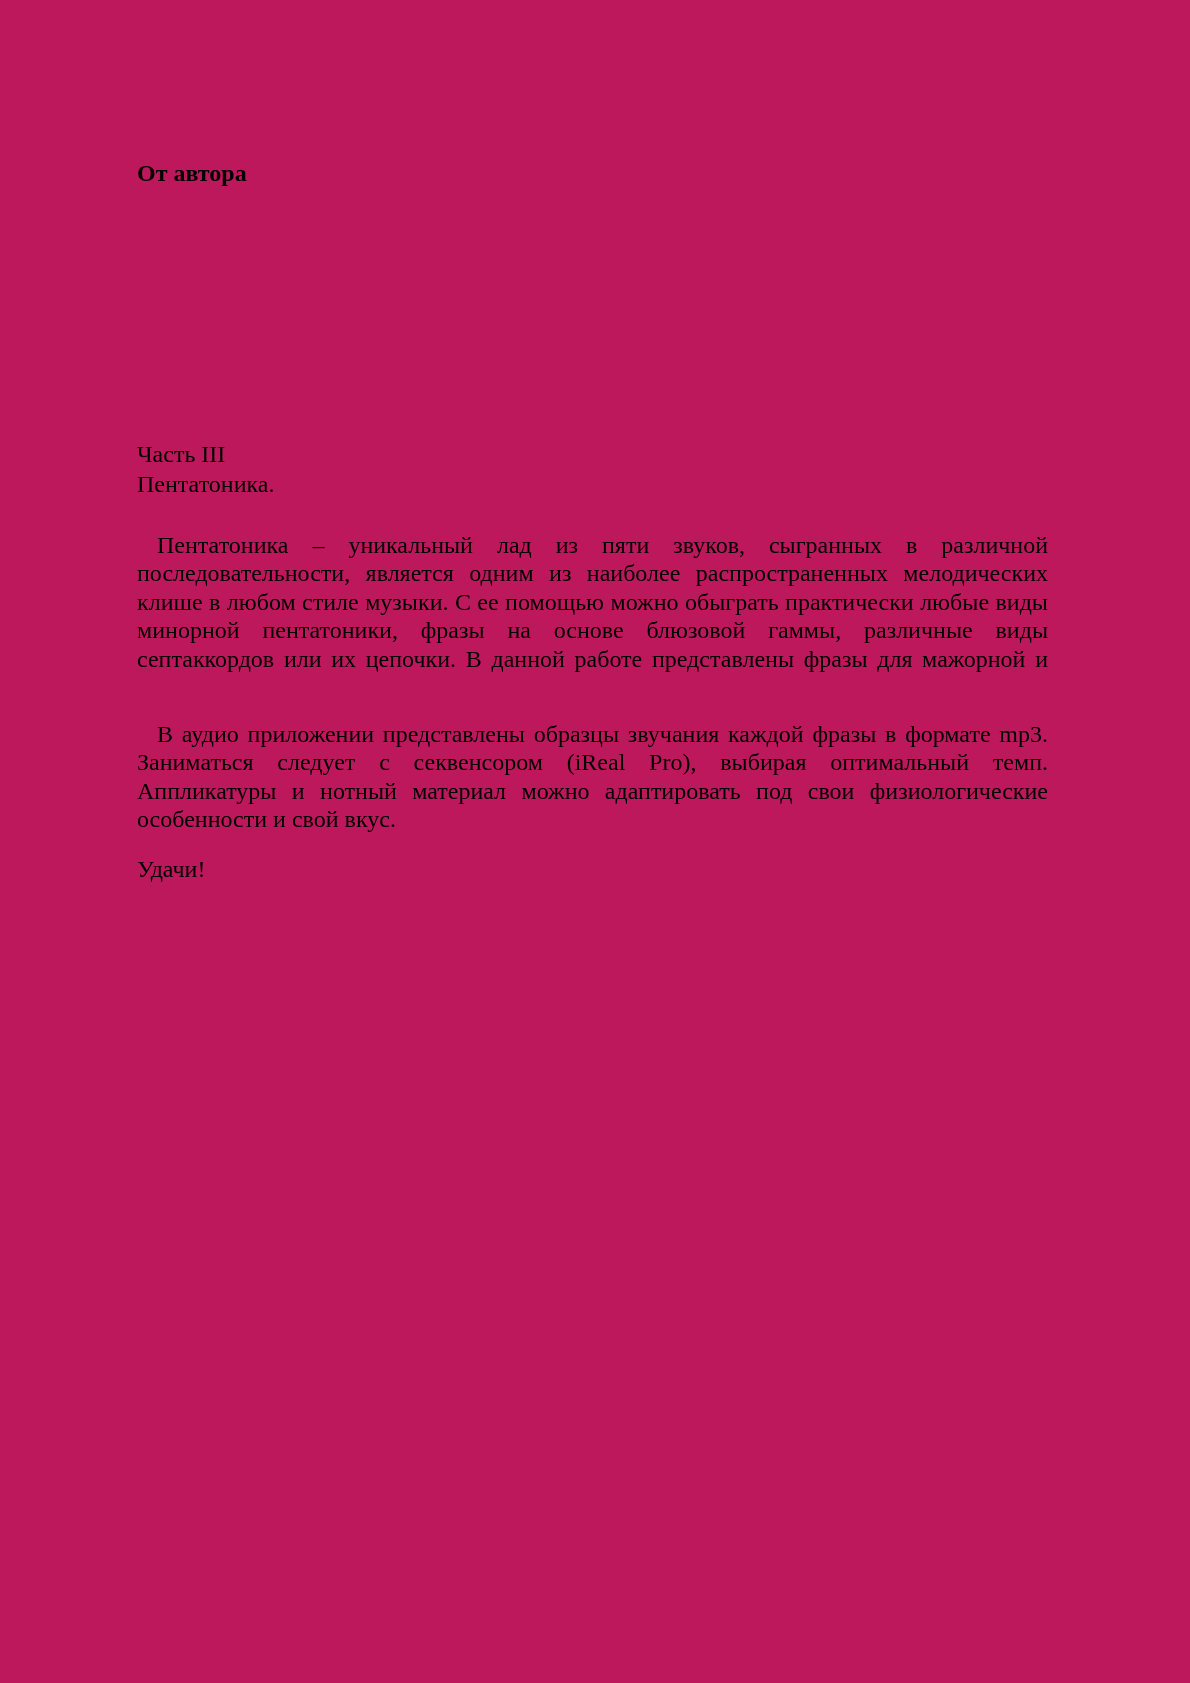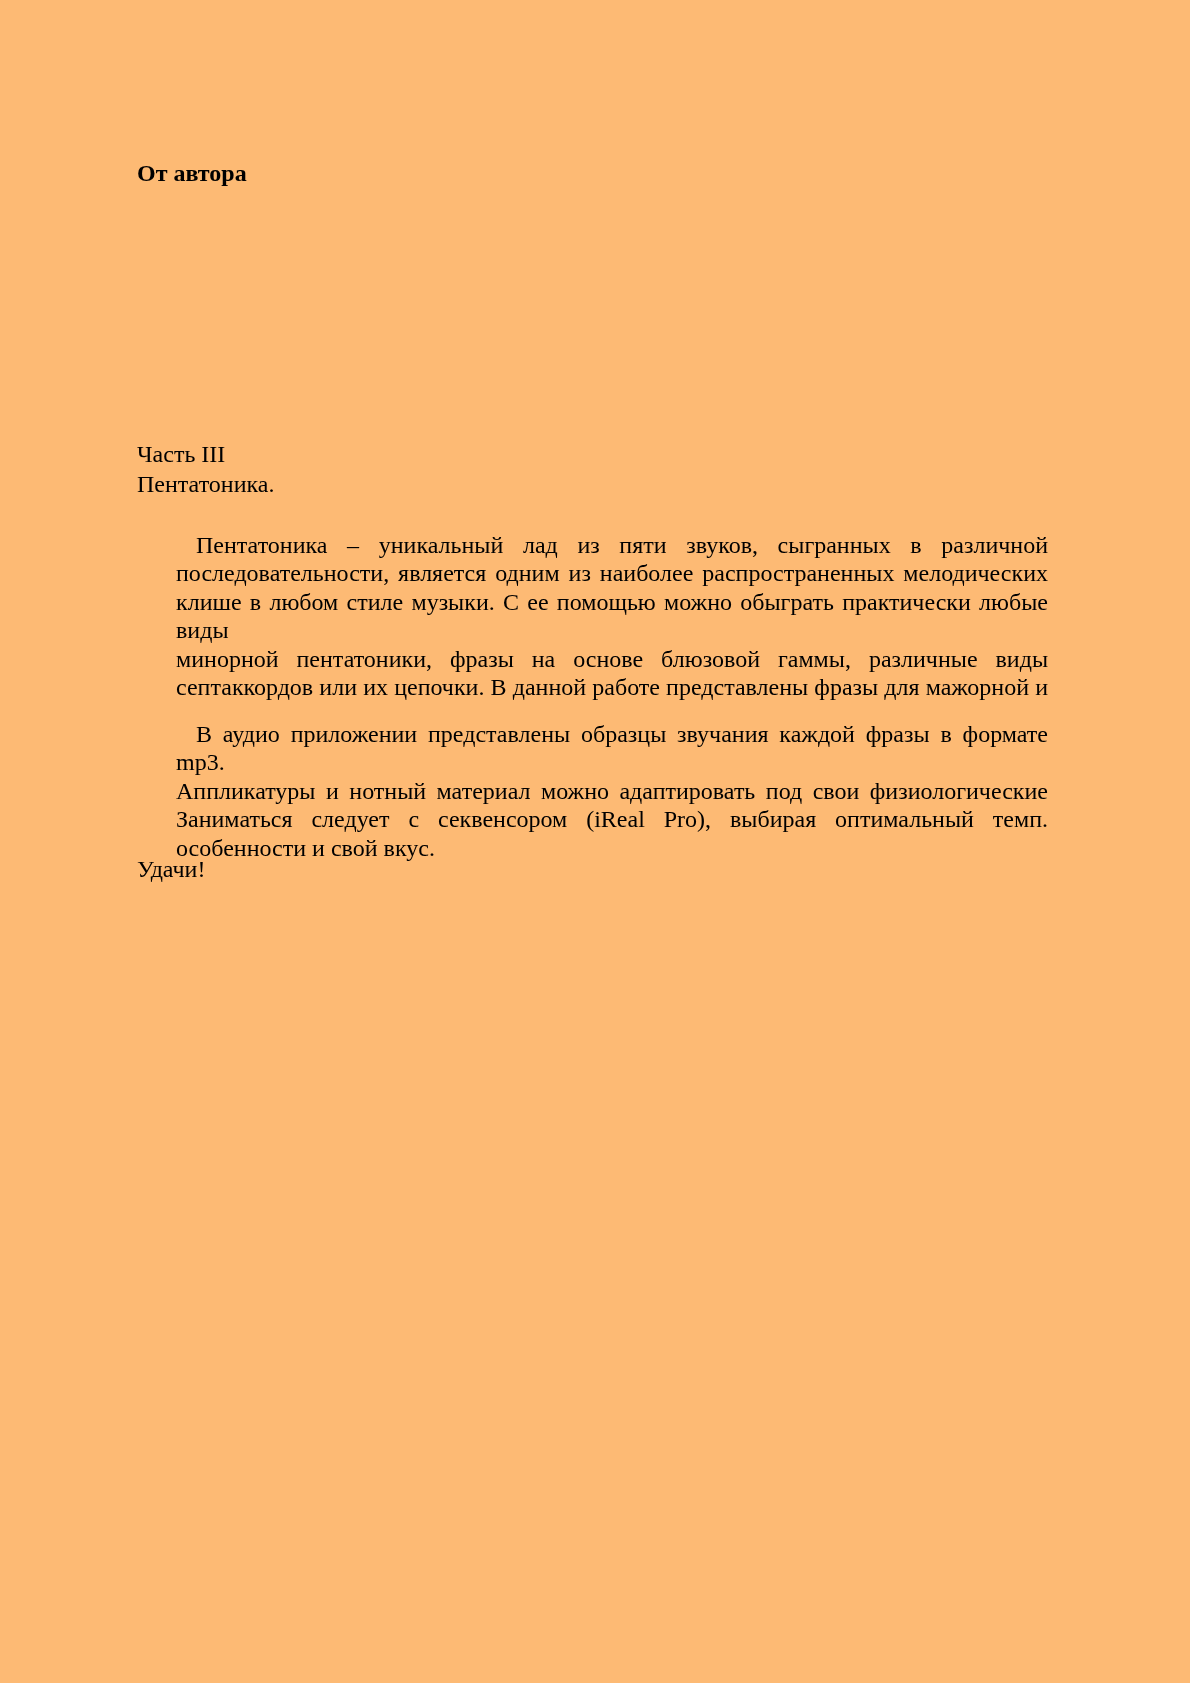--- a/index.html
+++ b/index.html
@@ -4,21 +4,21 @@
 <style>
   html, body {
     margin: 0;
     padding: 0;
     background: #ffffff;
   }
   .page {
     position: relative;
     width: 1190px;
     height: 1683px;
-    background: #fdba74;
+    background: #be185d;
     color: #000000;
     font-family: "Liberation Serif", "DejaVu Serif", serif;
     overflow: hidden;
   }
   .block {
     position: absolute;
     left: 137px;
     width: 911px;
   }
   .h-bold {
@@ -28,21 +28,20 @@
   }
   .section-heading .hline {
     font-size: 24px;
     line-height: 30px;
     font-weight: normal;
   }
   .body-line {
     font-size: 24px;
     line-height: 28.4px;
     white-space: normal;
-    margin-left: 39px;
   }
   .jl {
     text-align: justify;
     text-align-last: justify;
   }
   .ind {
     text-indent: 20px;
   }
   .closing-line {
     font-size: 24px;
@@ -64,20 +63,20 @@
   <div class="block" style="top:531px">
     <div class="body-line jl ind">Пентатоника – уникальный лад из пяти звуков, сыгранных в различной</div>
     <div class="body-line jl">последовательности, является одним из наиболее распространенных мелодических</div>
     <div class="body-line jl">клише в любом стиле музыки. С ее помощью можно обыграть практически любые виды</div>
     <div class="body-line jl">минорной пентатоники, фразы на основе блюзовой гаммы, различные виды</div>
     <div class="body-line jl">септаккордов или их цепочки. В данной работе представлены фразы для мажорной и</div>
   </div>
 
   <div class="block" style="top:720px">
     <div class="body-line jl ind">В аудио приложении представлены образцы звучания каждой фразы в формате mp3.</div>
+    <div class="body-line jl">Заниматься следует с секвенсором (iReal Pro), выбирая оптимальный темп.</div>
     <div class="body-line jl">Аппликатуры и нотный материал можно адаптировать под свои физиологические</div>
-    <div class="body-line jl">Заниматься следует с секвенсором (iReal Pro), выбирая оптимальный темп.</div>
     <div class="body-line">особенности и свой вкус.</div>
   </div>
 
   <div class="block closing-line" style="top:855px">Удачи!</div>
 
 </div>
 
 </body></html>

